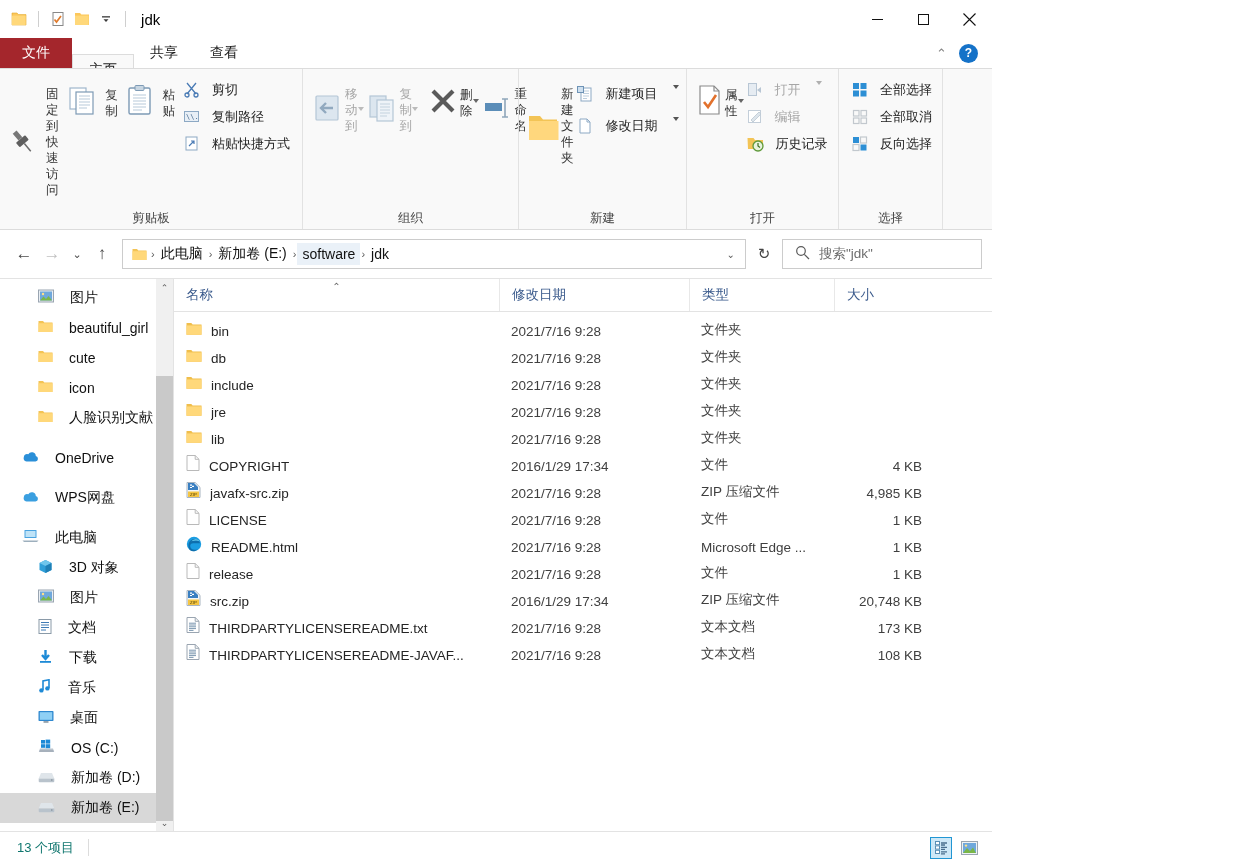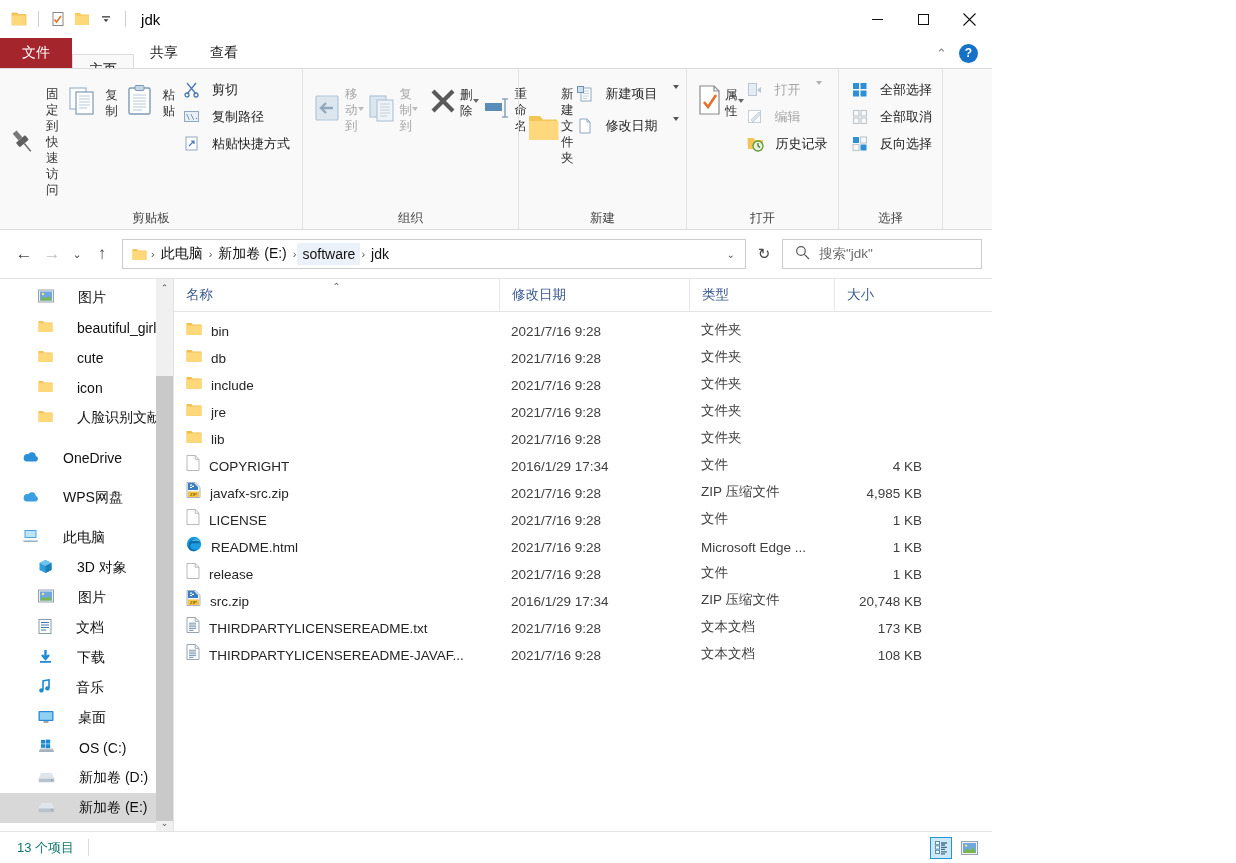--- a/index.html
+++ b/index.html
@@ -70,21 +70,21 @@
   .refresh { width:36px;height:30px; display:flex; align-items:center; justify-content:center; color:#444; font-size:15px; }
   .searchbox { width: 200px; height:30px; border:1px solid #cccccc; display:flex; align-items:center; gap:9px; padding-left:12px; }
   .searchbox .ph { font-size:13.5px; color:#6d6d6d; }
 
   
   .main { flex:1; display:flex; min-height:0; border-top:1px solid #e3e3e3; }
 
   
   .nav { width: 173px; min-width:173px; position:relative; overflow:hidden; background:#fff; }
   .nav-inner { padding-top: 4px; }
-  .nav-item { height:30px; display:flex; align-items:center; gap:24px; padding-left: 28px; position:relative; }
+  .nav-item { height:30px; display:flex; align-items:center; gap:16px; padding-left: 28px; position:relative; }
   .nav-item.ind2 { padding-left: 38px; }
   .nav-item.ind1 { padding-left: 22px; align-items: center; }
   .nav-item.selected { background:#d8d8d8; }
   .nav-label { font-size:14px; color:#111; white-space:nowrap; }
   .pin { margin-left:auto; padding-right:8px; color:#8a8a8a; font-size:11px; }
 
   .navscroll { position:absolute; right:0; top:0; width: 17px; height:100%; background:#f0f0f0; }
   .navscroll .arr { height:17px; display:flex; align-items:center; justify-content:center; color:#5a5a5a; font-size:9px;}
   .navscroll .thumb { position:absolute; left:0; width:17px; background:#c9c9c9; }
 

